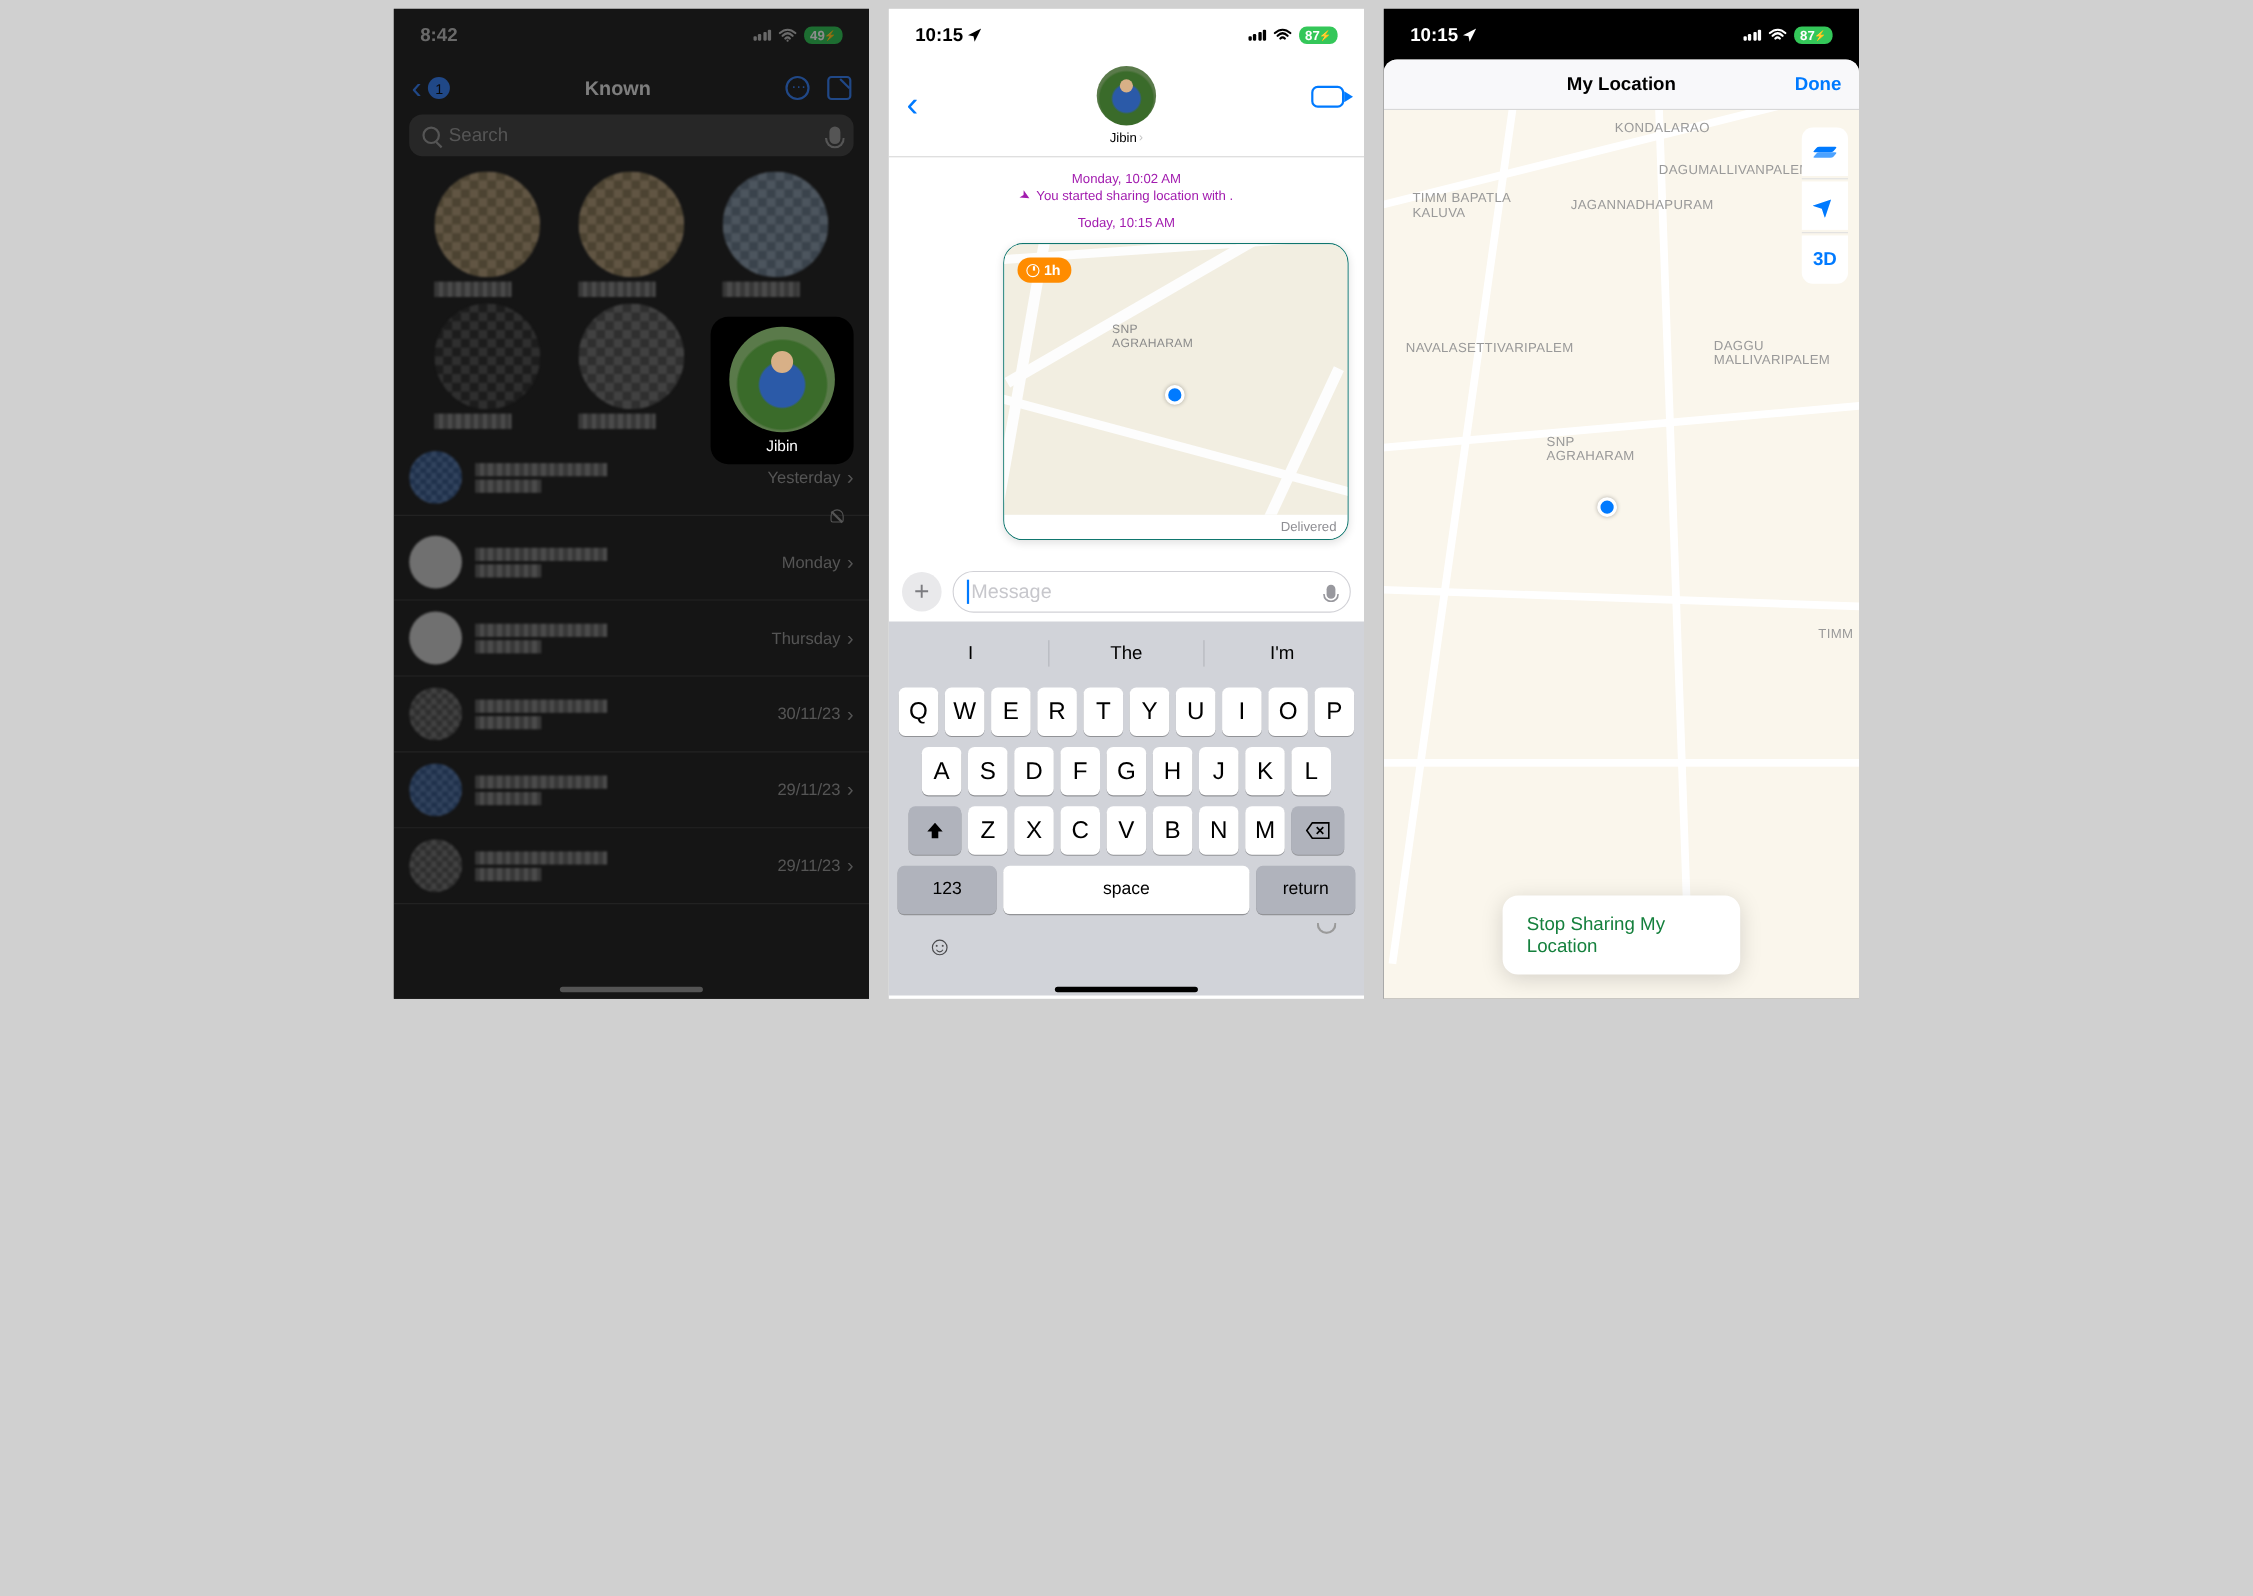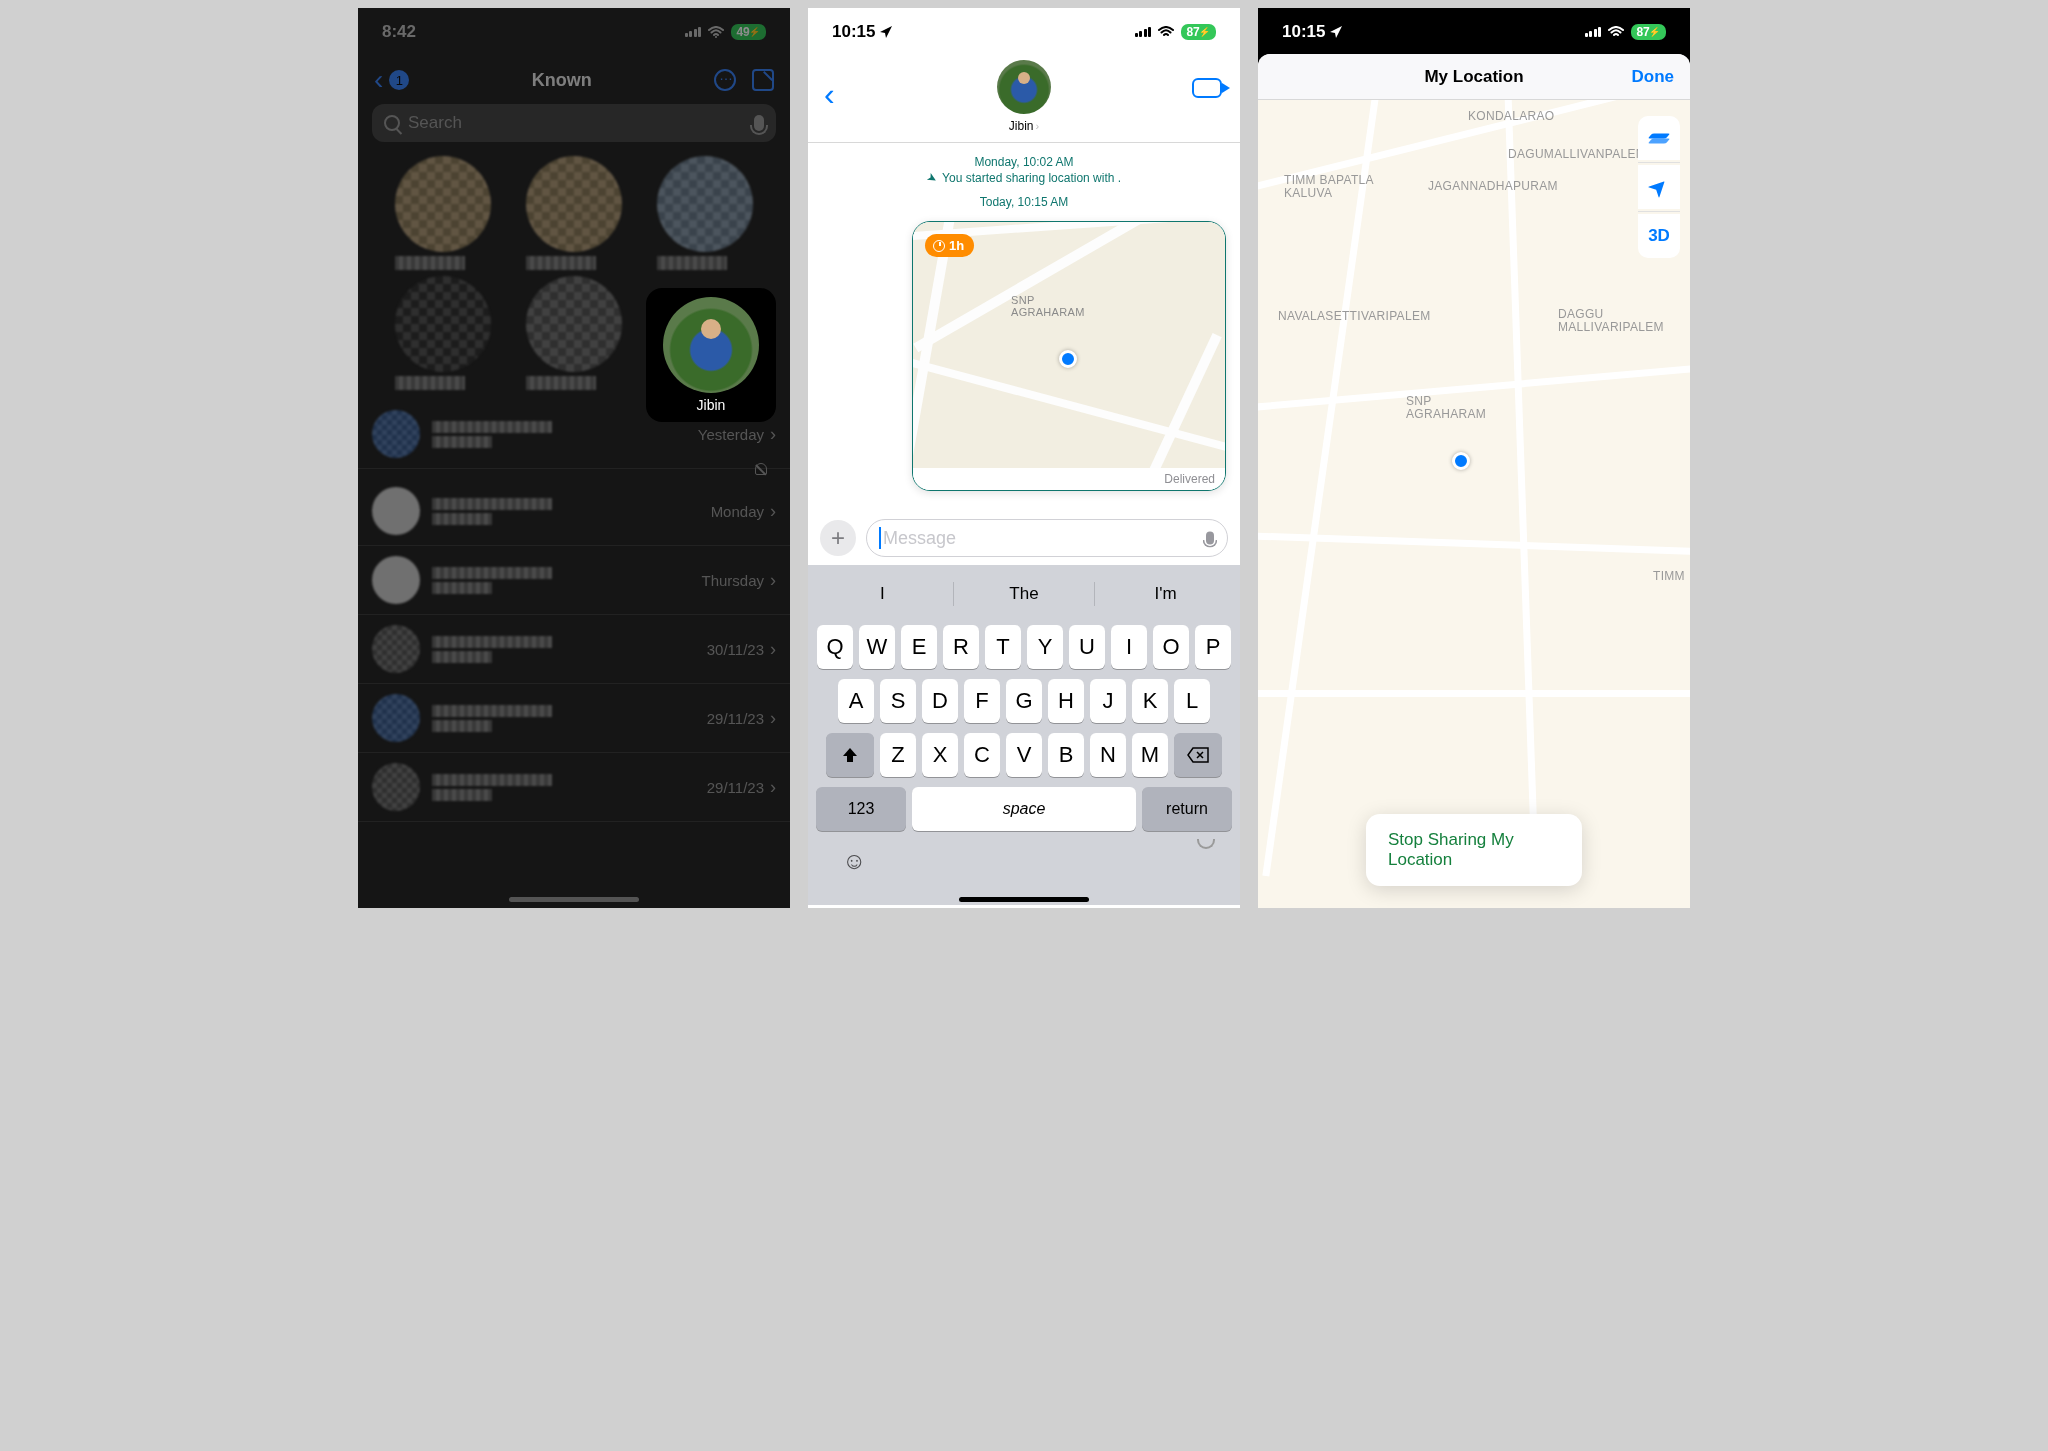--- a/index.html
+++ b/index.html
@@ -348,21 +348,21 @@
   background:#d8b087;
   border-radius:50%;
   top:12px; left:21px;
 }
 .convo-header .name-line { font-size:12px; color:#000; display:inline-flex; align-items:center; gap:2px;}
 .convo-header .name-line .caret{color:#c0c0c0;font-size:11px;}
 
 .timeline {
   padding: 10px 14px;
   font-size:12px;
-  color:#0f766e;
+  color:#a21caf;
   text-align:center;
 }
 .timeline .line { margin:2px 0; }
 .timeline .nav-glyph{
   display:inline-block;
   transform: rotate(30deg);
   margin-right:2px;
 }
 
 .map-bubble-wrap { padding: 0 14px; display:flex; justify-content:flex-end; }
@@ -502,21 +502,21 @@
   align-items:center;
   justify-content:center;
   font-size:22px;
   box-shadow:0 1px 0 rgba(0,0,0,0.3);
 }
 .key.ctrl { background:#b0b3bc; }
 .key.wide { width:48px; }
 
 .kbd-bottom { display:flex; gap:6px; margin-top:10px; padding:0 4px;}
 .kbd-bottom .key.big { width:90px; font-size:16px; background:#b0b3bc;}
-.kbd-bottom .key.space { flex:1; font-size:16px;font-style:italic; }
+.kbd-bottom .key.space { flex:1; font-size:16px; }
 .kbd-bottom .key.return { width:90px; font-size:16px; background:#b0b3bc;}
 
 .kbd-icons {
   display:flex;
   justify-content:space-between;
   padding: 16px 30px 0;
   font-size:24px;
   color:#4a4a4d;
 }
 

